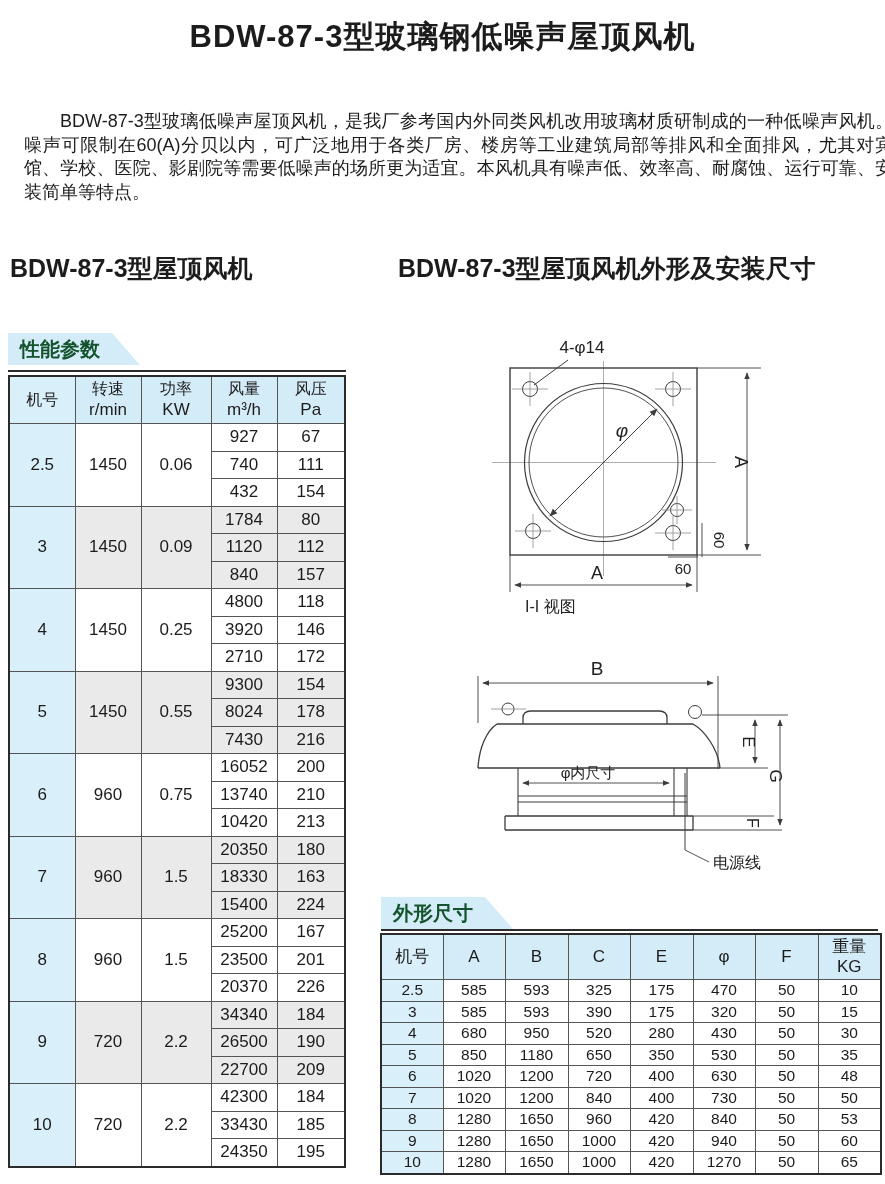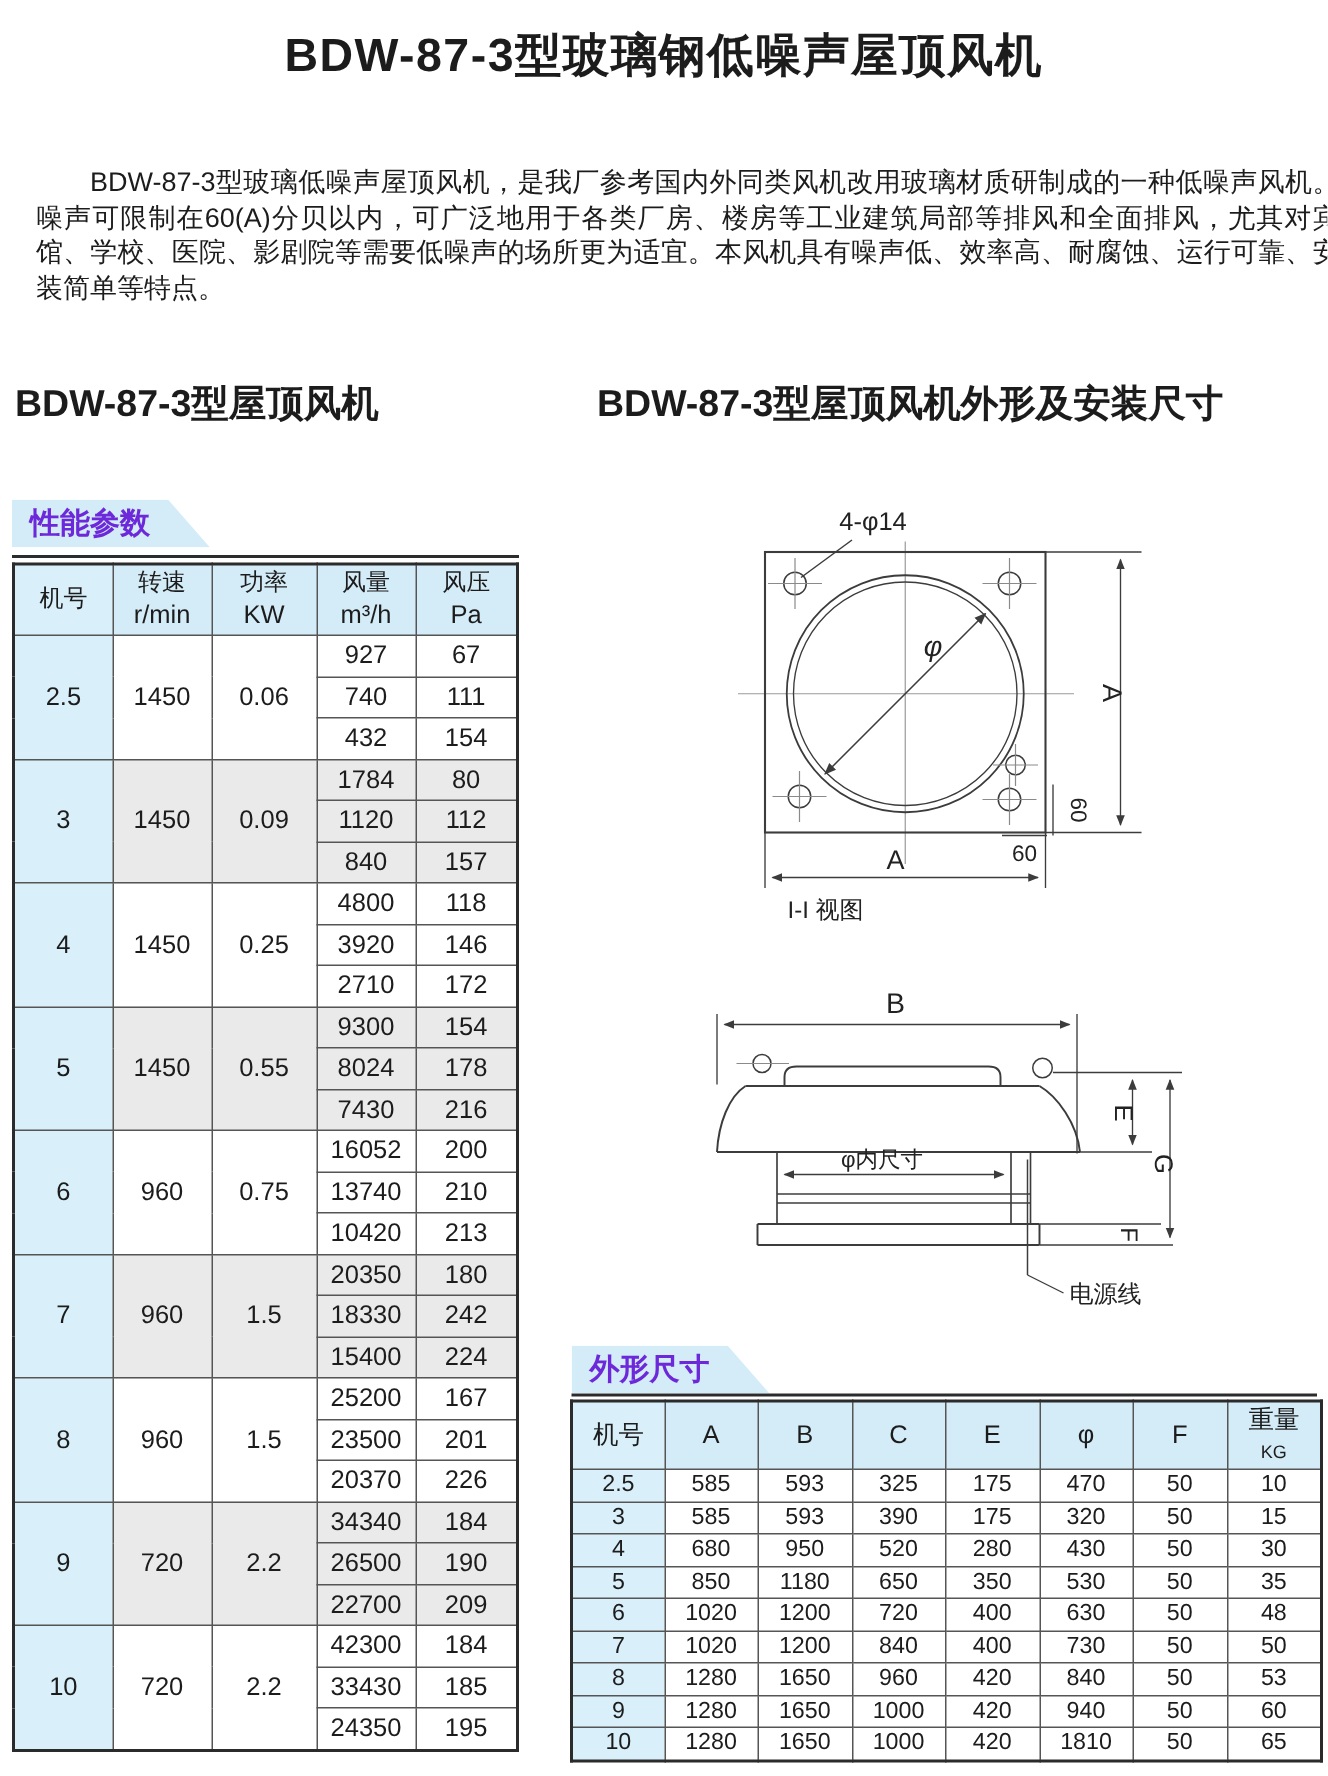--- a/index.html
+++ b/index.html
@@ -6,36 +6,36 @@
   .page{position:relative;width:885px;height:1184px;background:#fff;overflow:hidden;
         font-family:"Liberation Sans",sans-serif;color:#1c1c1c}
   .title{position:absolute;top:16px;left:0;width:100%;text-align:center;
          font-size:31px;font-weight:bold;letter-spacing:1px}
   .intro{position:absolute;top:110px;left:24px;width:869px;font-size:18px;
          line-height:23.6px;text-align:justify;text-indent:2em}
   .subhead{position:absolute;top:252px;font-size:25px;font-weight:bold;white-space:nowrap}
   .subhead.left{left:10px;width:336px}
   .subhead.right{left:398px;width:475px}
   .sec-label{position:absolute;height:32px;background:#d4ecf8;box-sizing:border-box;
-             padding-left:12px;font-size:20px;font-weight:bold;line-height:32px;color:#6d28d9;
+             padding-left:12px;font-size:20px;font-weight:bold;line-height:32px;color:#14532d;
              clip-path:polygon(0 0,calc(100% - 28px) 0,100% 100%,0 100%)}
   .sec-rule{position:absolute;height:2px;background:#2c2c2c}
   table{border-collapse:collapse;table-layout:fixed;background:#fff}
   th,td{border:1px solid #555;text-align:center;vertical-align:middle;padding:0;font-weight:normal}
   .perf{position:absolute;left:8px;top:375px;width:336px;border:2px solid #2b2b2b;font-size:17px}
   .perf th{height:46px;background:#d4ecf8;font-size:16px;line-height:1.25}
   .perf td{height:26.5px}
   .perf .c-model{background:#d9effa}
   .perf tr.g-odd td:not(.c-model){background:#eaeaea}
   .unit{font-size:17px}
   .dims{position:absolute;left:380px;top:933px;width:500px;border:2px solid #2b2b2b;font-size:15.5px}
   .dims th{height:44px;background:#d4ecf8;font-size:17px;line-height:1.15}
   .dims td{height:20.5px}
   .dims .c-model{background:#d9effa}
-  .kg{font-size:12px}
+  .kg{font-size:17px}
   svg.drawing{position:absolute}
   svg text{font-family:"Liberation Sans",sans-serif;fill:#222;stroke:none}
 </style>
 </head>
 <body>
 
 <div class="page">
 
   <div class="title">BDW-87-3型玻璃钢低噪声屋顶风机</div>
 
@@ -142,21 +142,21 @@
         </tr>
         <tr class="g-odd">
           <td rowspan="3" class="c-model">7</td>
           <td rowspan="3" class="c-speed">960</td>
           <td rowspan="3" class="c-power">1.5</td>
           <td class="c-airflow">20350</td>
           <td class="c-pressure">180</td>
         </tr>
         <tr class="g-odd">
           <td class="c-airflow">18330</td>
-          <td class="c-pressure">242</td>
+          <td class="c-pressure">163</td>
         </tr>
         <tr class="g-odd">
           <td class="c-airflow">15400</td>
           <td class="c-pressure">224</td>
         </tr>
         <tr class="g-even">
           <td rowspan="3" class="c-model">8</td>
           <td rowspan="3" class="c-speed">960</td>
           <td rowspan="3" class="c-power">1.5</td>
           <td class="c-airflow">25200</td>
@@ -429,20 +429,20 @@
           <td>940</td>
           <td>50</td>
           <td>60</td>
         </tr>
         <tr>
           <td class="c-model">10</td>
           <td>1280</td>
           <td>1650</td>
           <td>1000</td>
           <td>420</td>
-          <td>1810</td>
+          <td>1270</td>
           <td>50</td>
           <td>65</td>
         </tr>
       </tbody>
   </table>
 
 </div>
 
 </body></html>

